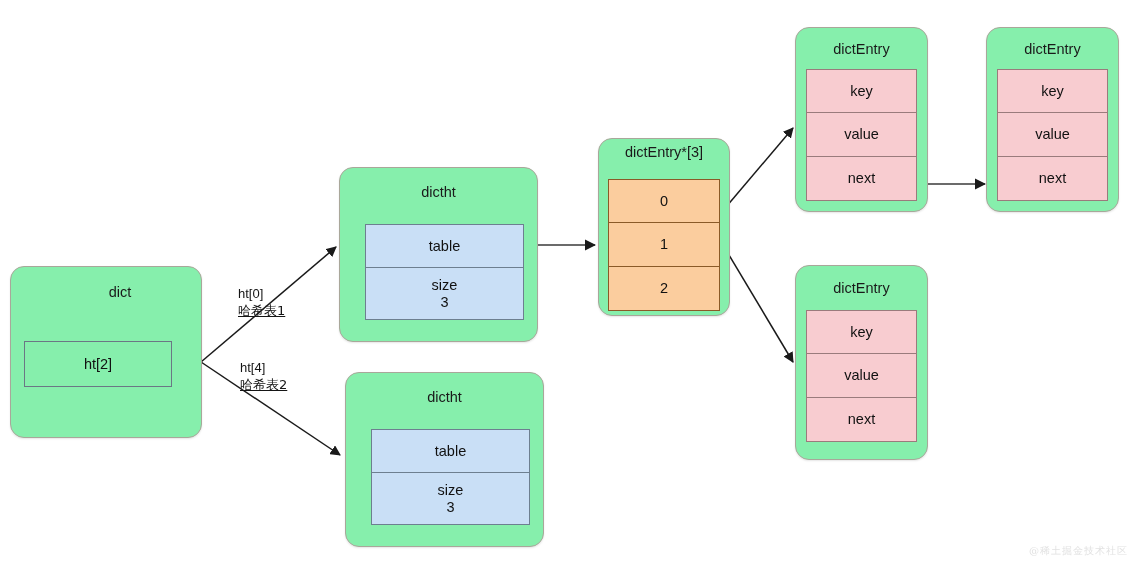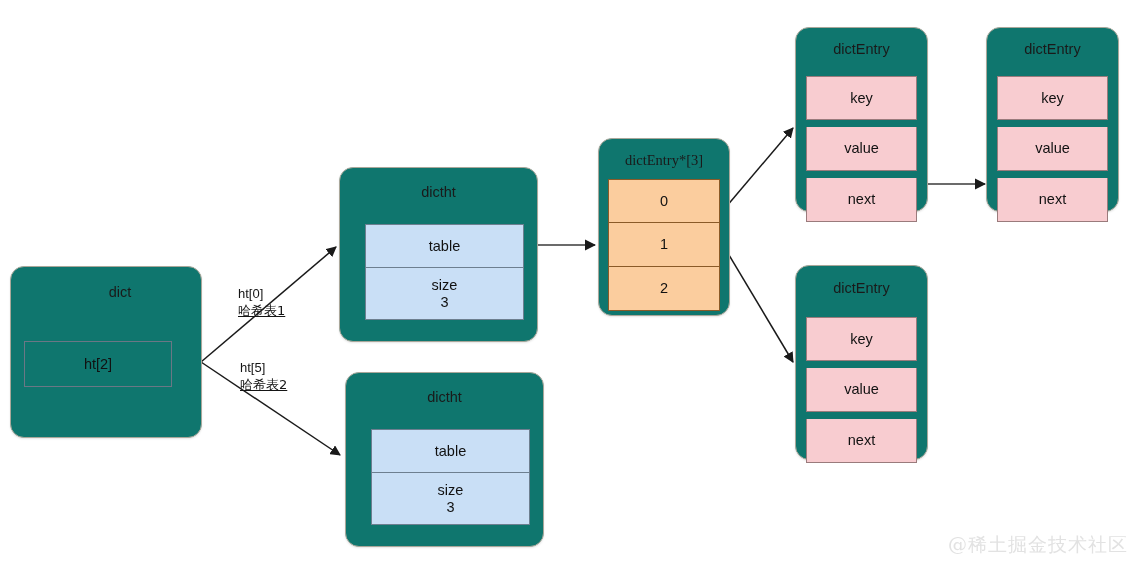--- a/index.html
+++ b/index.html
@@ -20,21 +20,21 @@
   svg.edges {
     position: absolute;
     left: 0;
     top: 0;
     width: 1140px;
     height: 568px;
     pointer-events: none;
   }
   .node {
     position: absolute;
-    background: #0f766e;
+    background: #86efac;
     border: 1.4px solid #a9a79a;
     border-radius: 14px;
     box-sizing: border-box;
     box-shadow: 0 1px 2px rgba(0,0,0,0.10);
   }
   .node-title {
     text-align: center;
     font-size: 14.5px;
     color: #1a1a1a;
     line-height: 1;
@@ -64,41 +64,41 @@
   .field:first-child {
     border-top: 1.3px solid #6b7785;
   }
   .field .sub {
     display: block;
     line-height: 1.15;
   }
   
   .blue .field  { background: #c9dff6; border-color: #6d7f90; margin-left: 12px; }
   .orange .field{ background: #fbcd9e; border-color: #8a5a28; }
-  .pink .field  { background: #f8ccd0; border-color: #9a7b7c; margin-top: 7px; }
+  .pink .field  { background: #f8ccd0; border-color: #9a7b7c; }
 
   .edge-label {
     position: absolute;
     font-size: 13px;
     color: #151515;
     text-align: left;
     line-height: 1.3;
     white-space: nowrap;
   }
   .edge-label .l2 {
     display: block;
     font-family: "DejaVu Sans", "Liberation Sans", sans-serif;
     font-size: 13px;
     text-decoration: underline;
   }
   .watermark {
     position: absolute;
     right: 12px;
     bottom: 10px;
-    font-size: 19px;
+    font-size: 10px;
     color: #e2e2e2;
     font-family: "DejaVu Serif", "Liberation Serif", serif;
     letter-spacing: 1px;
     user-select: none;
   }
 </style>
 </head>
 <body>
 
 <div id="canvas">
@@ -152,21 +152,21 @@
         <span class="sub">table</span>
       </div>
       <div class="field" style="height:52px;">
         <span class="sub">size</span>
         <span class="sub">3</span>
       </div>
     </div>
   </div>
 
   <div class="node orange" style="left:598px; top:138px; width:132px; height:178px;">
-    <div class="node-title" style="top:14px;font-family:Liberation Serif, serif;">dictEntry*[3]</div>
+    <div class="node-title" style="top:6px;">dictEntry*[3]</div>
     <div class="fields" style="top:40px; left:9px; right:9px;">
       <div class="field" style="height:44px;">
         <span class="sub">0</span>
       </div>
       <div class="field" style="height:44px;">
         <span class="sub">1</span>
       </div>
       <div class="field" style="height:44px;">
         <span class="sub">2</span>
       </div>
@@ -217,19 +217,19 @@
       </div>
     </div>
   </div>
 
   <div class="edge-label" style="left:238px; top:286px; width:70px;">
     <span>ht[0]</span>
     <span class="l2">哈希表1</span>
   </div>
 
   <div class="edge-label" style="left:240px; top:360px; width:70px;">
-    <span>ht[5]</span>
+    <span>ht[4]</span>
     <span class="l2">哈希表2</span>
   </div>
 
   <div class="watermark">@稀土掘金技术社区</div>
 
 </div>
 
 </body></html>

